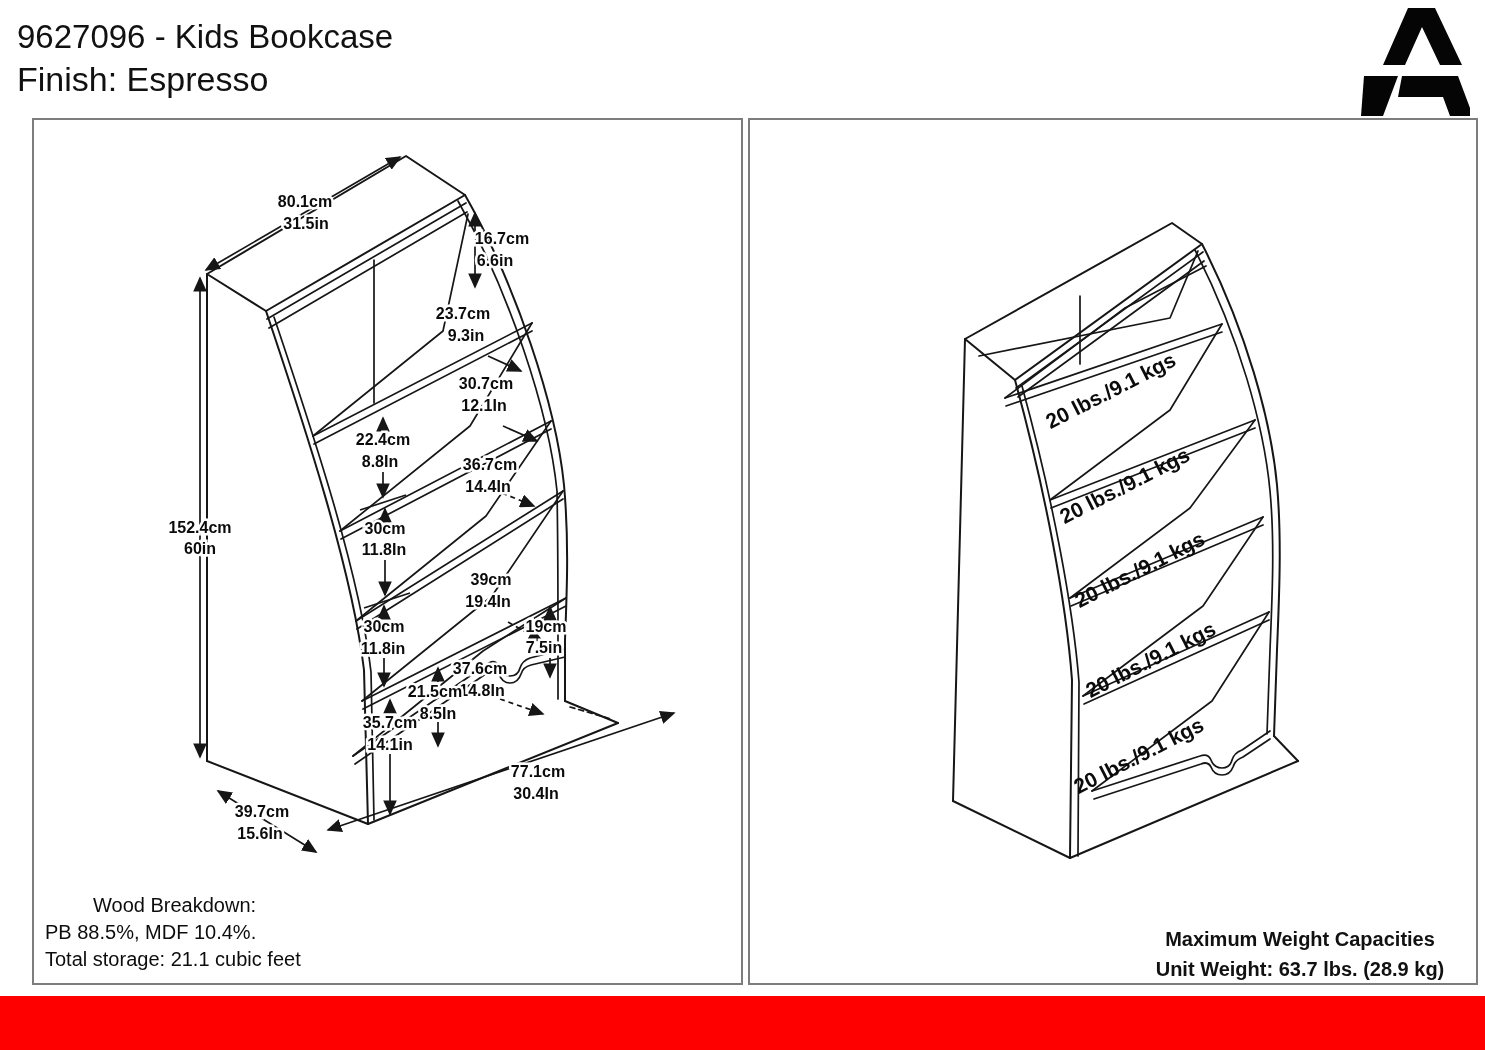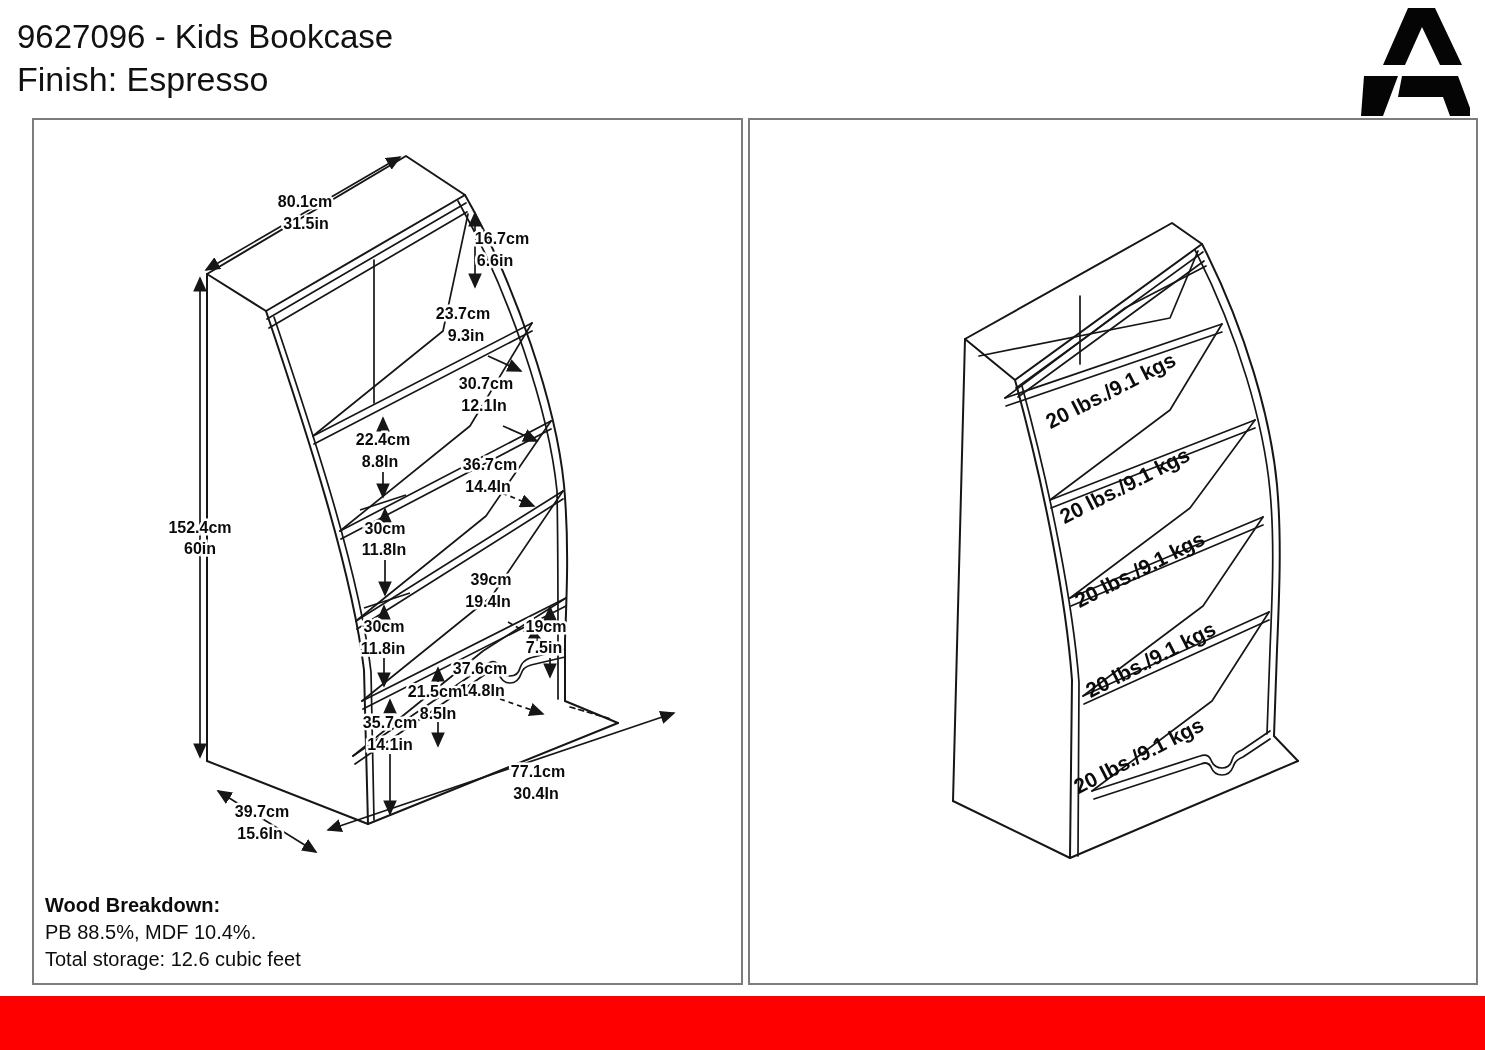--- a/index.html
+++ b/index.html
@@ -4,21 +4,21 @@
 <style>
   html,body{margin:0;padding:0;background:#fff;}
   body{width:1485px;height:1050px;position:relative;font-family:"Liberation Sans",sans-serif;color:#111;overflow:hidden;}
   .abs{position:absolute;}
   .title{left:17px;top:18px;font-size:33px;font-weight:normal;letter-spacing:0px;}
   .finish{left:17px;top:60px;font-size:34px;font-weight:500;}
   .panel{border:2px solid #7d7d7d;background:#fff;box-sizing:border-box;}
   #panel-left{left:32px;top:118px;width:711px;height:867px;}
   #panel-right{left:748px;top:118px;width:730px;height:867px;}
   .note{font-size:20px;line-height:27px;color:#0d0d0d;}
-  .note .nt{font-weight:700;}
+  .note .nt{font-weight:400;margin-left:48px;}
   .cap-note{font-size:20px;line-height:30px;font-weight:bold;text-align:center;}
   .redbar{left:0;top:996px;width:1485px;height:54px;background:#fe0000;}
   svg{display:block;}
   .ln{stroke:#161616;stroke-width:2;fill:none;stroke-linejoin:round;stroke-linecap:round;}
   .thin{stroke-width:1.7;}
   .dimln{stroke:#161616;stroke-width:1.7;fill:none;}
   .dash{stroke-dasharray:5 4;}
   text.dim{font-family:"Liberation Sans",sans-serif;font-size:16px;font-weight:bold;fill:#0b0b0b;
            paint-order:stroke;stroke:#ffffff;stroke-width:5px;text-anchor:middle;}
   text.cap{font-family:"Liberation Sans",sans-serif;font-size:21px;font-weight:bold;fill:#0b0b0b;text-anchor:middle;}
@@ -134,21 +134,21 @@
       <text class="dim" x="228" y="697">39.7cm</text>
       <text class="dim" x="226" y="719">15.6In</text>
       <text class="dim" x="504" y="657">77.1cm</text>
       <text class="dim" x="502" y="679">30.4In</text>
     </g>
   </svg>
 
   <div class="abs note" style="left:11px;top:772px;width:340px;">
     <div class="nt">Wood Breakdown:</div>
     <div>PB 88.5%,  MDF 10.4%.</div>
-    <div>Total storage: 12.6 cubic feet</div>
+    <div>Total storage: 21.1 cubic feet</div>
   </div>
 </div>
 
 <div id="panel-right" class="abs panel">
   <svg width="726" height="863" viewBox="0 0 726 863">
     <g class="ln">
       <path d="M215,219 L422,103 L452,124 L265,260 Z"></path>
       <path class="thin" d="M266,268 L453,132"></path>
       <path class="thin" d="M268,277 L454,141"></path>
       <path class="thin" d="M330,176 L330,244"></path>
@@ -178,15 +178,19 @@
     </g>
     <g>
       <text class="cap" transform="translate(364,277) rotate(-27)">20 lbs./9.1 kgs</text>
       <text class="cap" transform="translate(378,372) rotate(-27)">20 lbs./9.1 kgs</text>
       <text class="cap" transform="translate(393,456) rotate(-27)">20 lbs./9.1 kgs</text>
       <text class="cap" transform="translate(404,546) rotate(-27)">20 lbs./9.1 kgs</text>
       <text class="cap" transform="translate(392,642) rotate(-27)">20 lbs./9.1 kgs</text>
     </g>
   </svg>
 
+  <div class="abs cap-note" style="left:385px;top:804px;width:330px;">
+    <div>Maximum Weight Capacities</div>
+    <div>Unit Weight: 63.7 lbs. (28.9 kg)</div>
+  </div>
 </div>
 
 <div class="abs redbar"></div>
 
 </body></html>

